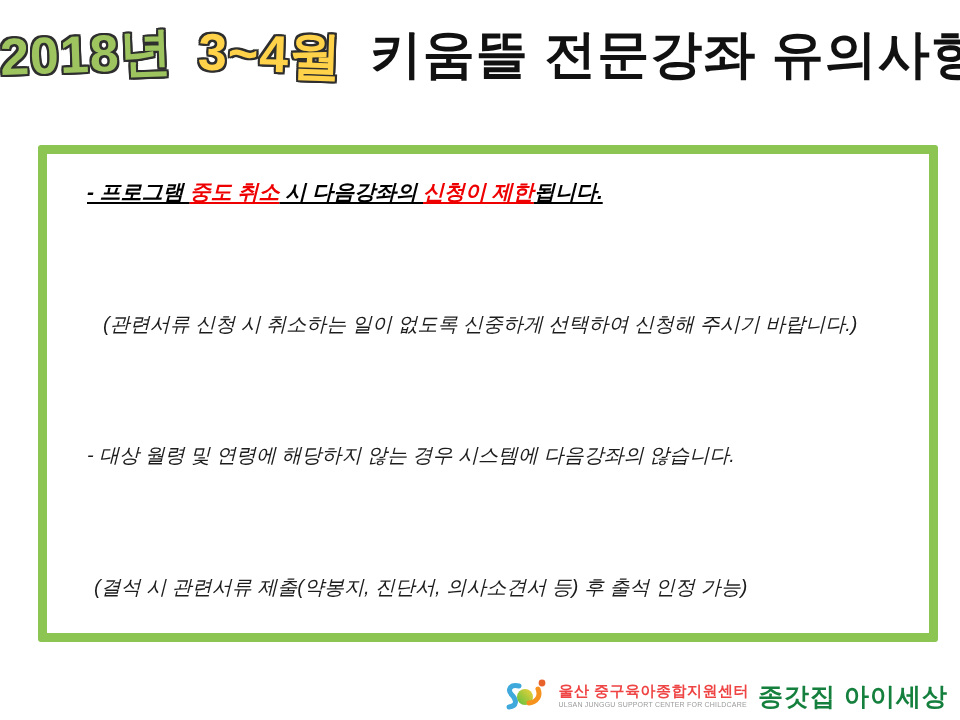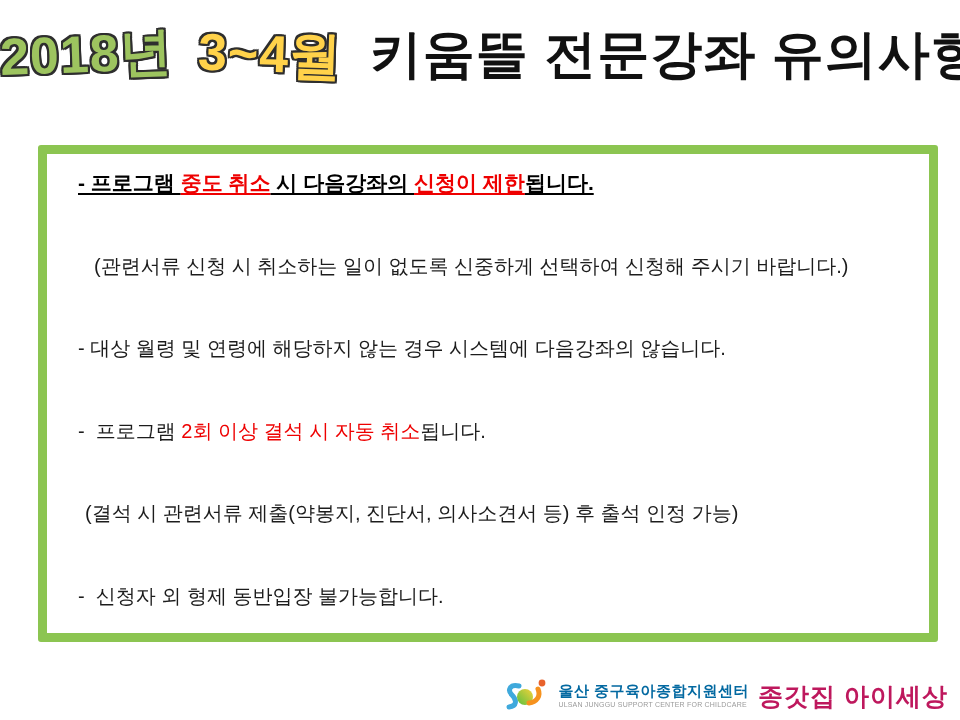--- a/index.html
+++ b/index.html
@@ -43,53 +43,54 @@
     border: 9px solid #8CC551;
     border-radius: 3px;
     background: #ffffff;
     display: flex;
     flex-direction: column;
     justify-content: space-between;
     padding: 15px 24px 24px 31px;
     overflow: hidden;
   }
   .line {
-    margin: 0;
+    margin: 9px;
     font-size: 20px;
     line-height: 1.3;
     color: #1c1c1c;
     white-space: pre;
+    font-style: italic;
   }
   .line-bold { font-weight: bold; color: #000000; font-size: 21px; }
   .u { text-decoration: underline; text-underline-offset: 3px; }
   .red { color: #EE0000; }
   .indent-lg { padding-left: 16px; }
   .indent-sm { padding-left: 7px; }
 
   
   .footer {
     position: absolute;
     right: 12px; bottom: 6px;
     display: flex;
     align-items: center;
     gap: 9px;
   }
   .logo-svg { display: block; }
   .center-block { display: flex; flex-direction: column; line-height: 1.1; }
   .center-kr {
     font-size: 15px; font-weight: bold;
-    color: #0369a1; letter-spacing: 0.5px;
+    color: #ef4444; letter-spacing: 0.5px;
   }
   .center-en {
     font-size: 7px; color: #9a9a9a;
     letter-spacing: 0.2px; margin-top: 1px;
   }
   .brand {
     font-size: 25px; font-weight: 900;
-    color: #be185d; letter-spacing: 1px;
+    color: #15803d; letter-spacing: 1px;
     white-space: nowrap;
   }
 </style>
 </head>
 <body>
 
 <div>
 
   <h1 class="title">
     <span class="t-green outlined">2018년</span>
@@ -99,26 +100,24 @@
 
   <div class="notice-box">
 
     <p class="line line-bold"><span class="u">- 프로그램 </span><span class="u red">중도 취소</span><span class="u"> 시 다음강좌의 </span><span class="u red">신청이 제한</span><span class="u">됩니다.</span></p>
 
     <p class="line indent-lg">(관련서류 신청 시 취소하는 일이 없도록 신중하게 선택하여 신청해 주시기 바랍니다.)</p>
 
     <p class="line">- 대상 월령 및 연령에 해당하지 않는 경우 시스템에 다음강좌의 않습니다.</p>
 
 
-    <p class="line"><span>-  프로그램 </span><span class="red">2회 이상 결석 시 자동 취소</span><span>됩니다.</span></p>
 
     <p class="line indent-sm">(결석 시 관련서류 제출(약봉지, 진단서, 의사소견서 등) 후 출석 인정 가능)</p>
 
 
-    <p class="line">-  신청자 외 형제 동반입장 불가능합니다.</p>
 
 
   </div>
 
   <div class="footer">
 
     <svg class="logo-svg" width="44" height="36" viewBox="0 0 44 36">
       <defs>
         <linearGradient id="gy" x1="0" y1="1" x2="1" y2="0">
           <stop offset="0" stop-color="#5BBF3E"></stop>

